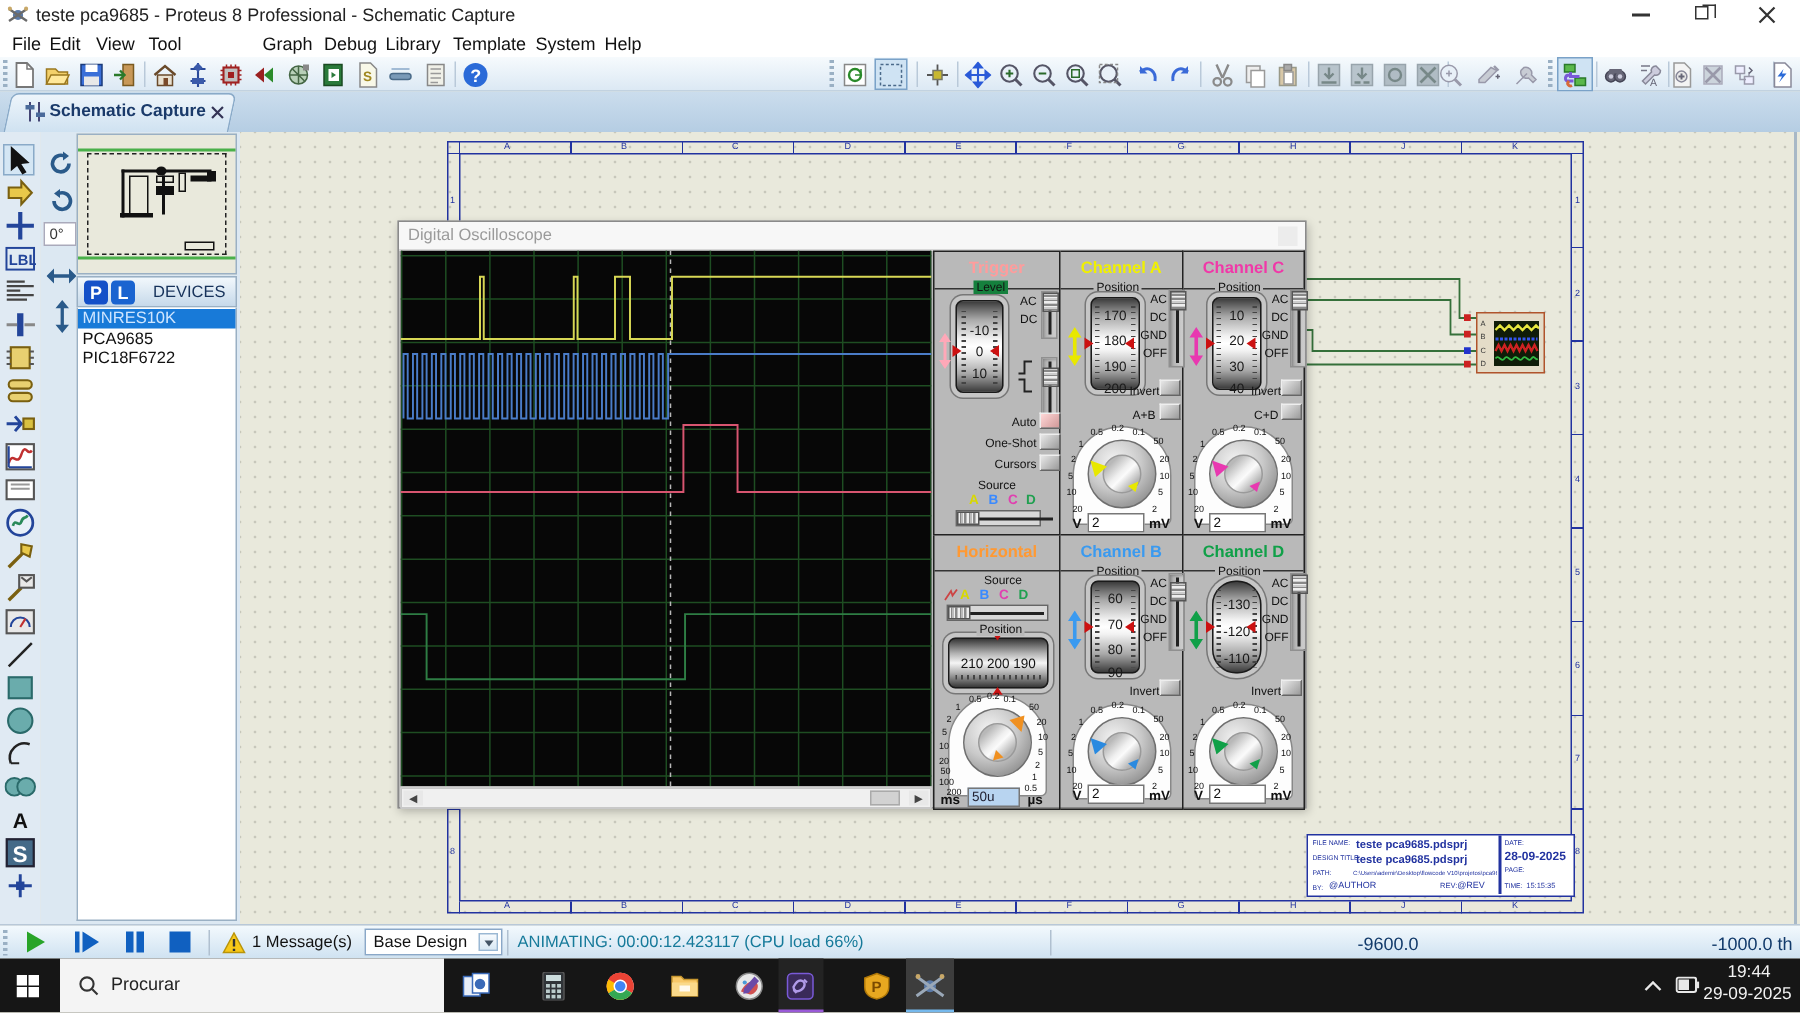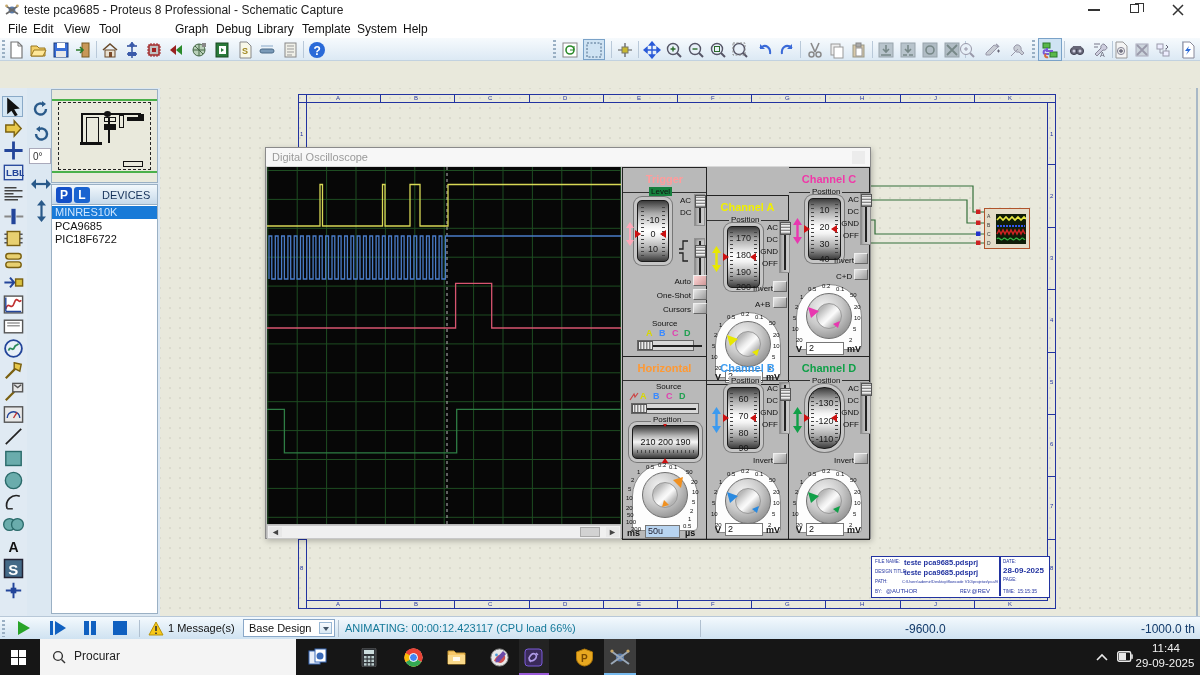--- a/index.html
+++ b/index.html
@@ -258,20 +258,32 @@
         <path d="M6 8v4h4M12 10V7" fill="none" stroke="#99a"></path>
         <path d="M12 4l2 2-2 2" fill="none" stroke="#667"></path>
       </svg>
   <div class="sep" style="left:1182px"></div>
   <svg class="tb-ico" style="left:1179px" viewBox="0 0 18 18">
         <path d="M4 1h7l4 4v12H4z" fill="#fff" stroke="#889"></path>
         <path d="M10 5l-4 5h3l-2 4 5-6h-3z" fill="#2a6ad8"></path>
       </svg>
 </div>
 
+<div class="abs" style="left:0;top:61px;width:1200px;height:27px;background:linear-gradient(#cbdded,#b5cde3);">
+  <div class="abs" style="left:5px;top:1px;width:150px;height:26px;background:linear-gradient(#eef5fb,#cfe2f1);border:1px solid #8aaac8;border-bottom:none;border-radius:5px 5px 0 0;transform:skewX(-12deg);"></div>
+  <svg class="abs" style="left:16px;top:6px" width="15" height="15" viewBox="0 0 15 15">
+        <path d="M4 1v13M10 1v13" stroke="#336" stroke-width="1.2"></path>
+        <rect x="1" y="3" width="6" height="3" fill="#4a6a9a"></rect>
+        <rect x="8" y="8" width="6" height="3" fill="#4a6a9a"></rect>
+      </svg>
+  <div class="abs" style="left:33px;top:7px;font-size:11.5px;font-weight:bold;color:#1a3a6a;">Schematic Capture</div>
+  <svg class="abs" style="left:140px;top:9px" width="10" height="10" viewBox="0 0 11 11">
+        <path d="M1.5 1.5 L9.5 9.5 M9.5 1.5 L1.5 9.5" stroke="#335" stroke-width="1.6"></path>
+      </svg>
+</div>
 
 <div id="leftstrip" class="abs" style="left:0;top:88px;width:27px;height:528px;background:#e0eaf3;">
   <div class="abs" style="left:2px;top:8px;width:21px;height:21px;border:1px solid #8aaac8;background:#d4e6f4;"></div>
   <svg class="lico" style="top:8px" width="15" height="15" viewBox="0 0 15 15">
         <path d="M3 1l9 8-4 .5 2.5 4-2 1-2.5-4L3 13z" fill="#111"></path>
       </svg>
   <svg class="lico" style="top:30px" width="15" height="15" viewBox="0 0 15 15">
         <path d="M2 5h6V2l5 5.5L8 13v-3H2z" fill="#e8c84a" stroke="#7a6010"></path>
       </svg>
   <svg class="lico" style="top:52px" width="15" height="15" viewBox="0 0 15 15">
@@ -557,21 +569,21 @@
     <div class="plbl" style="left:29px;top:151px;">Source</div>
     <div class="abs" style="left:23px;top:160px;font-size:9px;font-weight:bold;color:#d8d800;">A</div>
     <div class="abs" style="left:36px;top:160px;font-size:9px;font-weight:bold;color:#3a8aff;">B</div>
     <div class="abs" style="left:49px;top:160px;font-size:9px;font-weight:bold;color:#e040b0;">C</div>
     <div class="abs" style="left:61px;top:160px;font-size:9px;font-weight:bold;color:#20a050;">D</div>
     <div class="abs" style="left:14px;top:172px;width:57px;height:11px;background:#d8d8d8;border:1px solid #666;">
       <div class="abs" style="left:2px;top:4px;width:62px;height:2px;background:#222;"></div>
       <div class="abs" style="left:0px;top:0px;width:15px;height:9px;background:repeating-linear-gradient(to right,#eee 0 1px,#888 1px 2px,#bbb 2px 3px);border:1px solid #555;"></div>
     </div>
   </div>
-  <div id="p-cha" class="abs" style="left:441px;top:19px;width:82px;height:190px;border:1px solid #222;border-left:none;margin-top:28px;">
+  <div id="p-cha" class="abs" style="left:441px;top:19px;width:82px;height:190px;border:1px solid #222;border-left:none;">
     <div class="ptitle" style="color:#f0f000;">Channel A</div>
     <div class="abs" style="left:0;top:24px;width:100%;height:1px;background:#333;"></div>
     <div class="plbl" style="left:22px;top:19px;background:#b9b9b9;padding:0 2px;">Position</div>
     <div class="disp" style="left:20px;top:30px;width:33px;height:62px;">
       <div class="dispnum" style="top:6px;">170</div>
       <div class="dispnum" style="top:23px;">180</div>
       <div class="dispnum" style="top:40px;">190</div>
       <div class="dispnum" style="top:55px;">200</div>
       <div class="abs" style="left:2px;top:5px;width:3px;height:52px;background:repeating-linear-gradient(to bottom,#444 0 1px,transparent 1px 4px);"></div>
       <div class="abs" style="right:2px;top:5px;width:3px;height:52px;background:repeating-linear-gradient(to bottom,#444 0 1px,transparent 1px 4px);"></div>
@@ -938,16 +950,16 @@
       </svg>
 
   <svg class="abs" style="left:1096px;top:14px" width="12" height="8" viewBox="0 0 12 8">
         <path d="M1 7l5-5 5 5" fill="none" stroke="#e8e8e8" stroke-width="1.6"></path>
       </svg>
   <svg class="abs" style="left:1117px;top:12px" width="16" height="11" viewBox="0 0 16 11">
         <rect x="0.7" y="0.7" width="13" height="9.6" rx="1.5" fill="none" stroke="#e8e8e8" stroke-width="1.4"></rect>
         <rect x="2" y="2" width="7" height="7" fill="#e8e8e8"></rect>
         <rect x="14.2" y="3.4" width="1.6" height="4.4" fill="#e8e8e8"></rect>
       </svg>
-  <div class="abs" style="left:1138px;top:3px;width:56px;text-align:center;font-size:11.5px;color:#f2f2f2;">11:44</div>
+  <div class="abs" style="left:1138px;top:3px;width:56px;text-align:center;font-size:11.5px;color:#f2f2f2;">19:44</div>
   <div class="abs" style="left:1133px;top:18px;width:64px;text-align:center;font-size:11.5px;color:#f2f2f2;">29-09-2025</div>
 </div>
 
 </div>
 </body></html>

